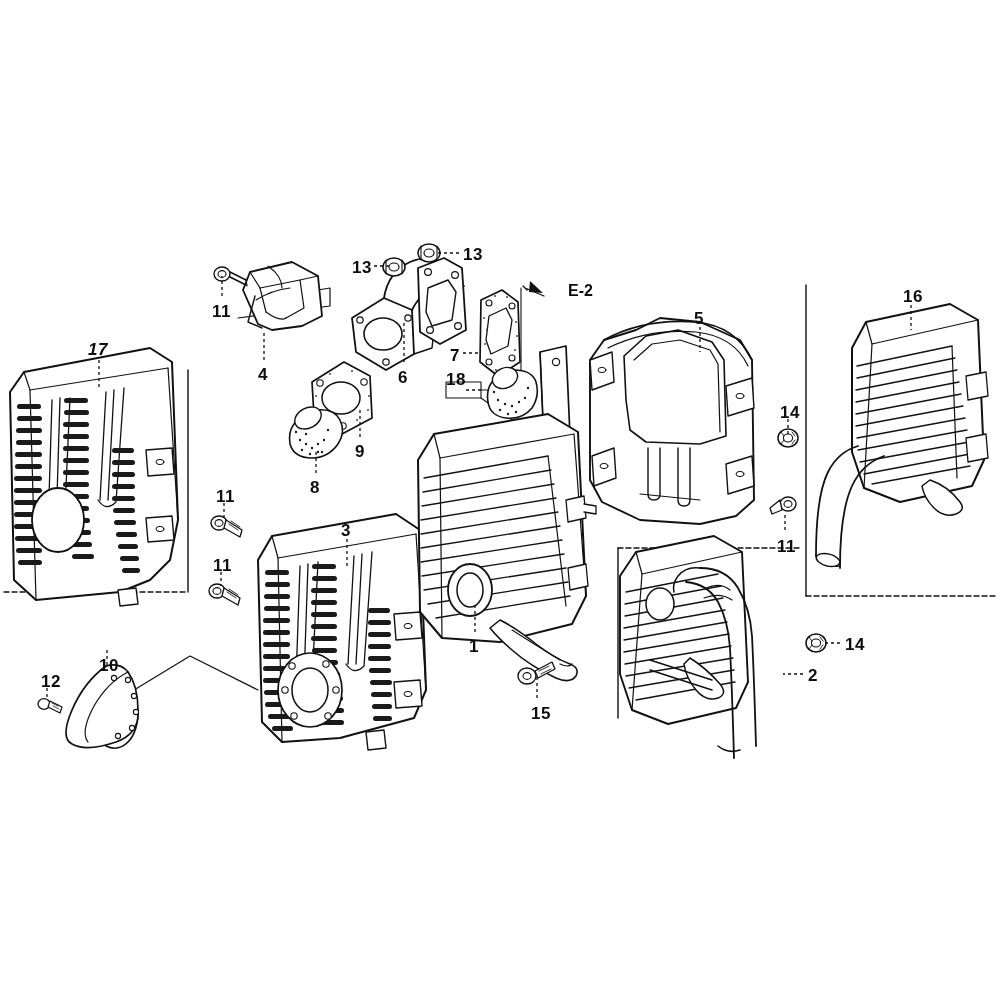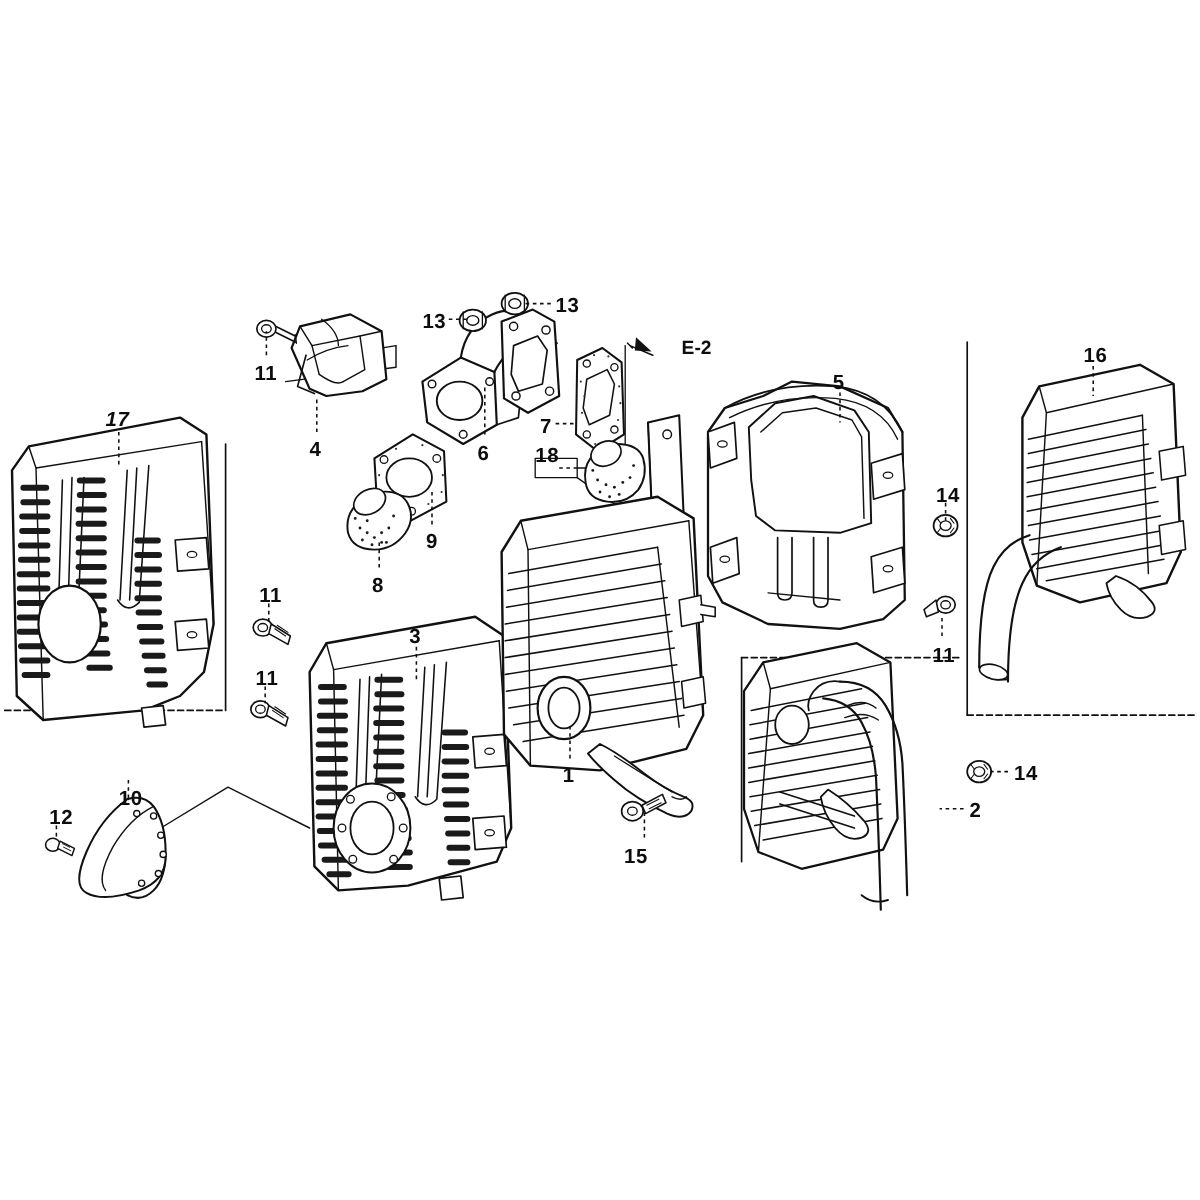--- a/index.html
+++ b/index.html
@@ -547,20 +547,20 @@
       <div class="callout" style="left: 355px; top: 443px;">9</div>
       <div class="callout" style="left: 310px; top: 479px;">8</div>
       <div class="callout" style="left: 694px; top: 310px;">5</div>
       <div class="callout" style="left: 903px; top: 288px; text-align: center;">16</div>
       <div class="callout" style="left: 780px; top: 404px;">14</div>
       <div class="callout" style="left: 777px; top: 538px;">11</div>
       <div class="callout" style="left: 216px; top: 488px;">11</div>
       <div class="callout" style="left: 213px; top: 557px;">11</div>
       <div class="callout" style="left: 341px; top: 522px;">3</div>
       <div class="callout" style="left: 469px; top: 638px;">1</div>
-      <div class="callout" style="left: 520px; top: 705px;">15</div>
+      <div class="callout" style="left: 531px; top: 705px;">15</div>
       <div class="callout" style="left: 99px; top: 635px; margin-top: 22px;">10</div>
       <div class="callout" style="left: 41px; top: 673px;">12</div>
       <div class="callout" style="left: 808px; top: 667px;">2</div>
       <div class="callout" style="left: 845px; top: 636px;">14</div>
     </div>
 
 </div>
 
 </body></html>

